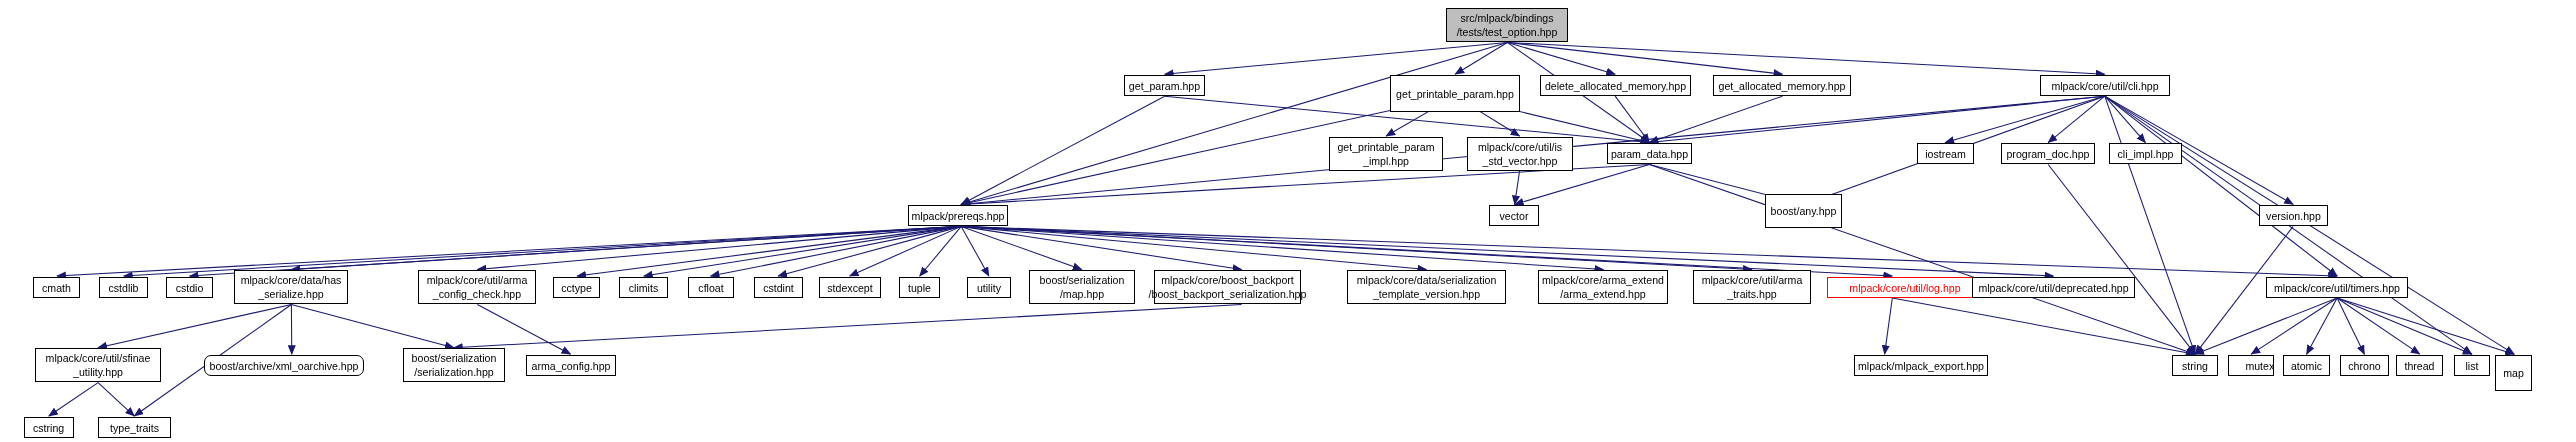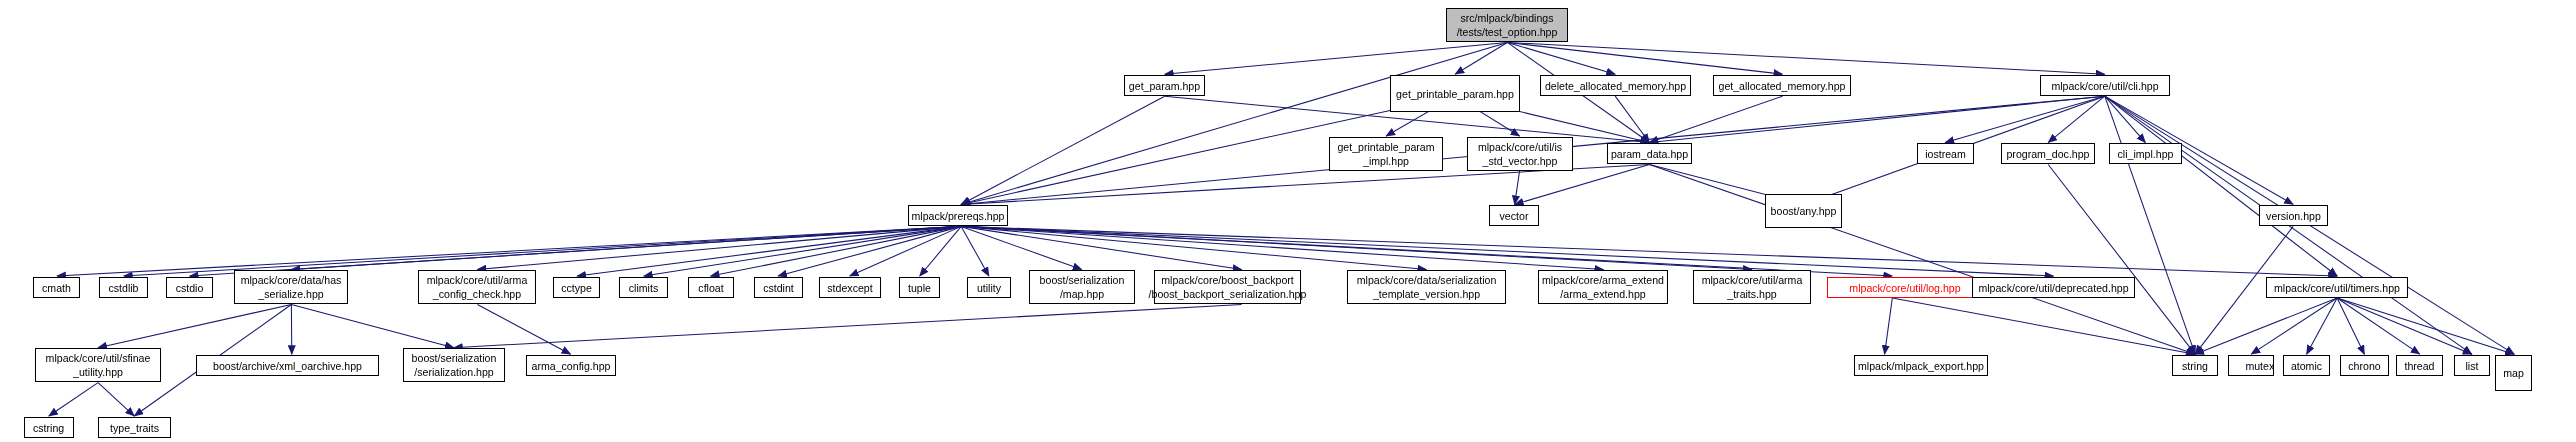--- a/index.html
+++ b/index.html
@@ -231,21 +231,21 @@
       <div class="node" data-interactable="true" style="left: 1972px; top: 277px; width: 163px; height: 21px;">
         <div class="node-line" data-interactable="false">mlpack/core/util/deprecated.hpp</div>
       </div>
       <div class="node" data-interactable="true" style="left: 2266px; top: 277px; width: 142px; height: 21px;">
         <div class="node-line" data-interactable="false">mlpack/core/util/timers.hpp</div>
       </div>
       <div class="node" data-interactable="true" style="left: 35px; top: 348px; width: 126px; height: 34px;">
         <div class="node-line" data-interactable="false">mlpack/core/util/sfinae</div>
         <div class="node-line" data-interactable="false">_utility.hpp</div>
       </div>
-      <div class="node" data-interactable="false" style="left: 196px; top: 355px; width: 183px; height: 21px;">
+      <div class="node" data-interactable="false" style="left: 204px; top: 355px; width: 160px; height: 21px; border-radius: 7px;">
         <div class="node-line" data-interactable="false">boost/archive/xml_oarchive.hpp</div>
       </div>
       <div class="node" data-interactable="false" style="left: 403px; top: 348px; width: 102px; height: 34px;">
         <div class="node-line" data-interactable="false">boost/serialization</div>
         <div class="node-line" data-interactable="false">/serialization.hpp</div>
       </div>
       <div class="node" data-interactable="false" style="left: 526px; top: 355px; width: 90px; height: 21px;">
         <div class="node-line" data-interactable="false">arma_config.hpp</div>
       </div>
       <div class="node" data-interactable="false" style="left: 1817px; top: 355px; width: 134px; height: 21px; margin-left: 37px;">

